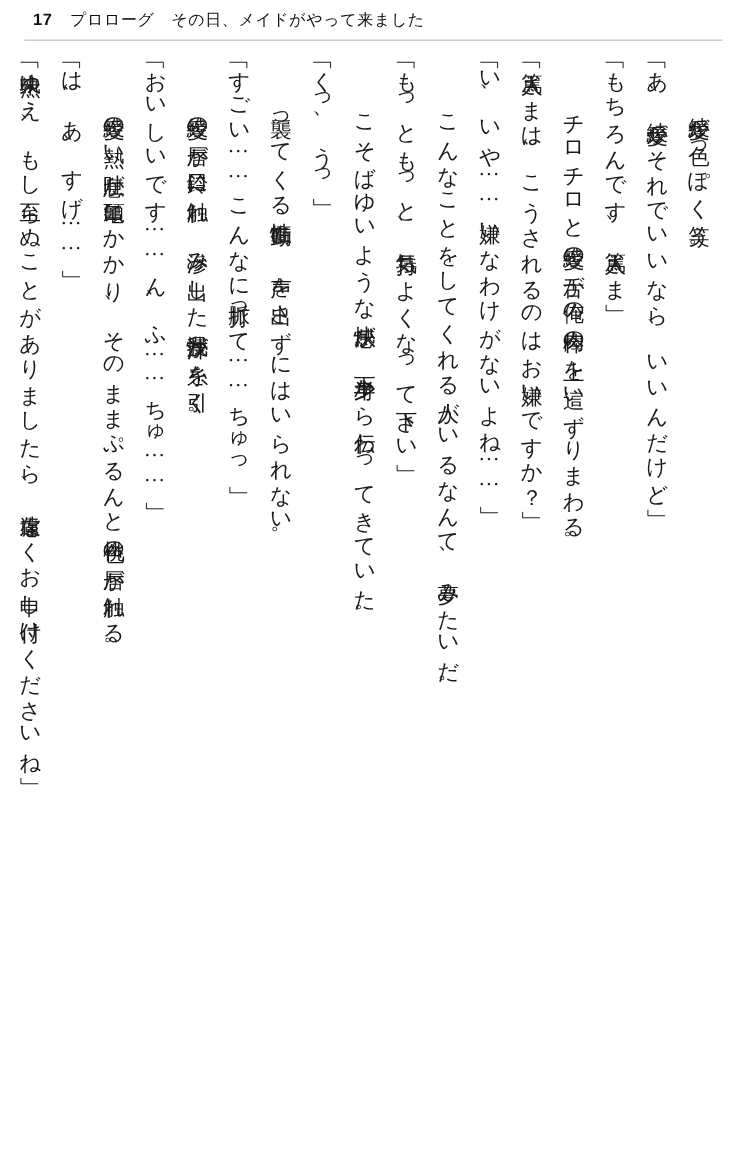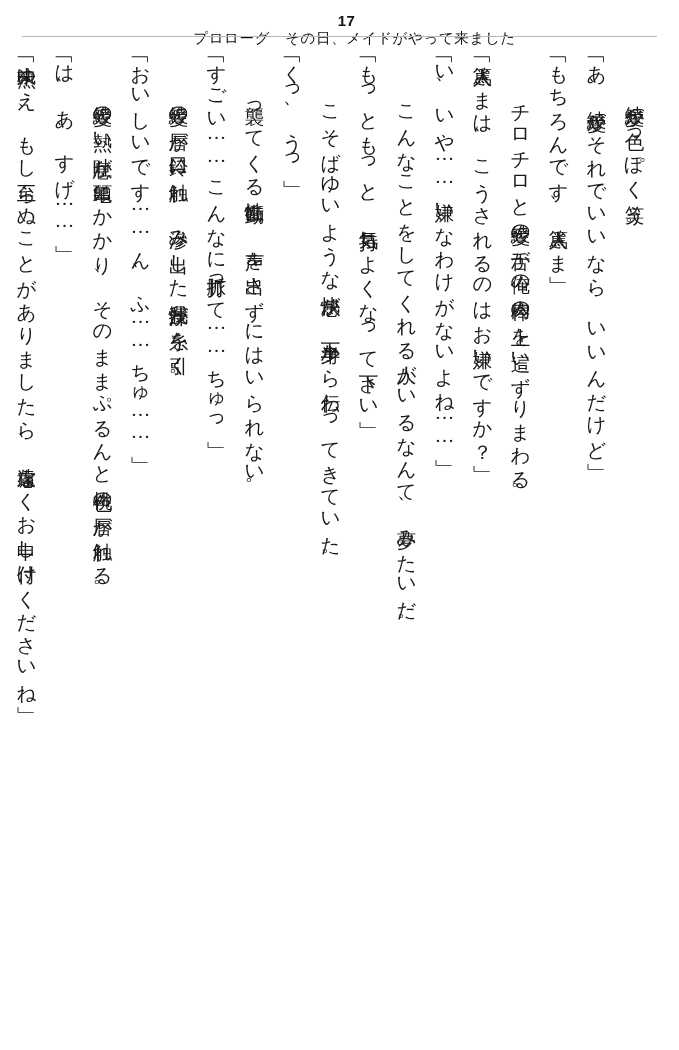--- a/index.html
+++ b/index.html
@@ -17,29 +17,28 @@
   }
   .page {
     position: relative;
     width: 679px;
     height: 1050px;
     box-sizing: border-box;
   }
   
   .header {
     position: absolute;
-    top: 12px;
+    top: 0;
     left: 0;
     right: 0;
     height: 36px;
     display: flex;
     align-items: center;
     padding-left: 30px;
     box-sizing: border-box;
-    flex-direction: column;
   }
   .header-rule {
     position: absolute;
     top: 36px;
     left: 22px;
     right: 22px;
     height: 1px;
     background: #b9b9b9;
   }
   .page-number {

